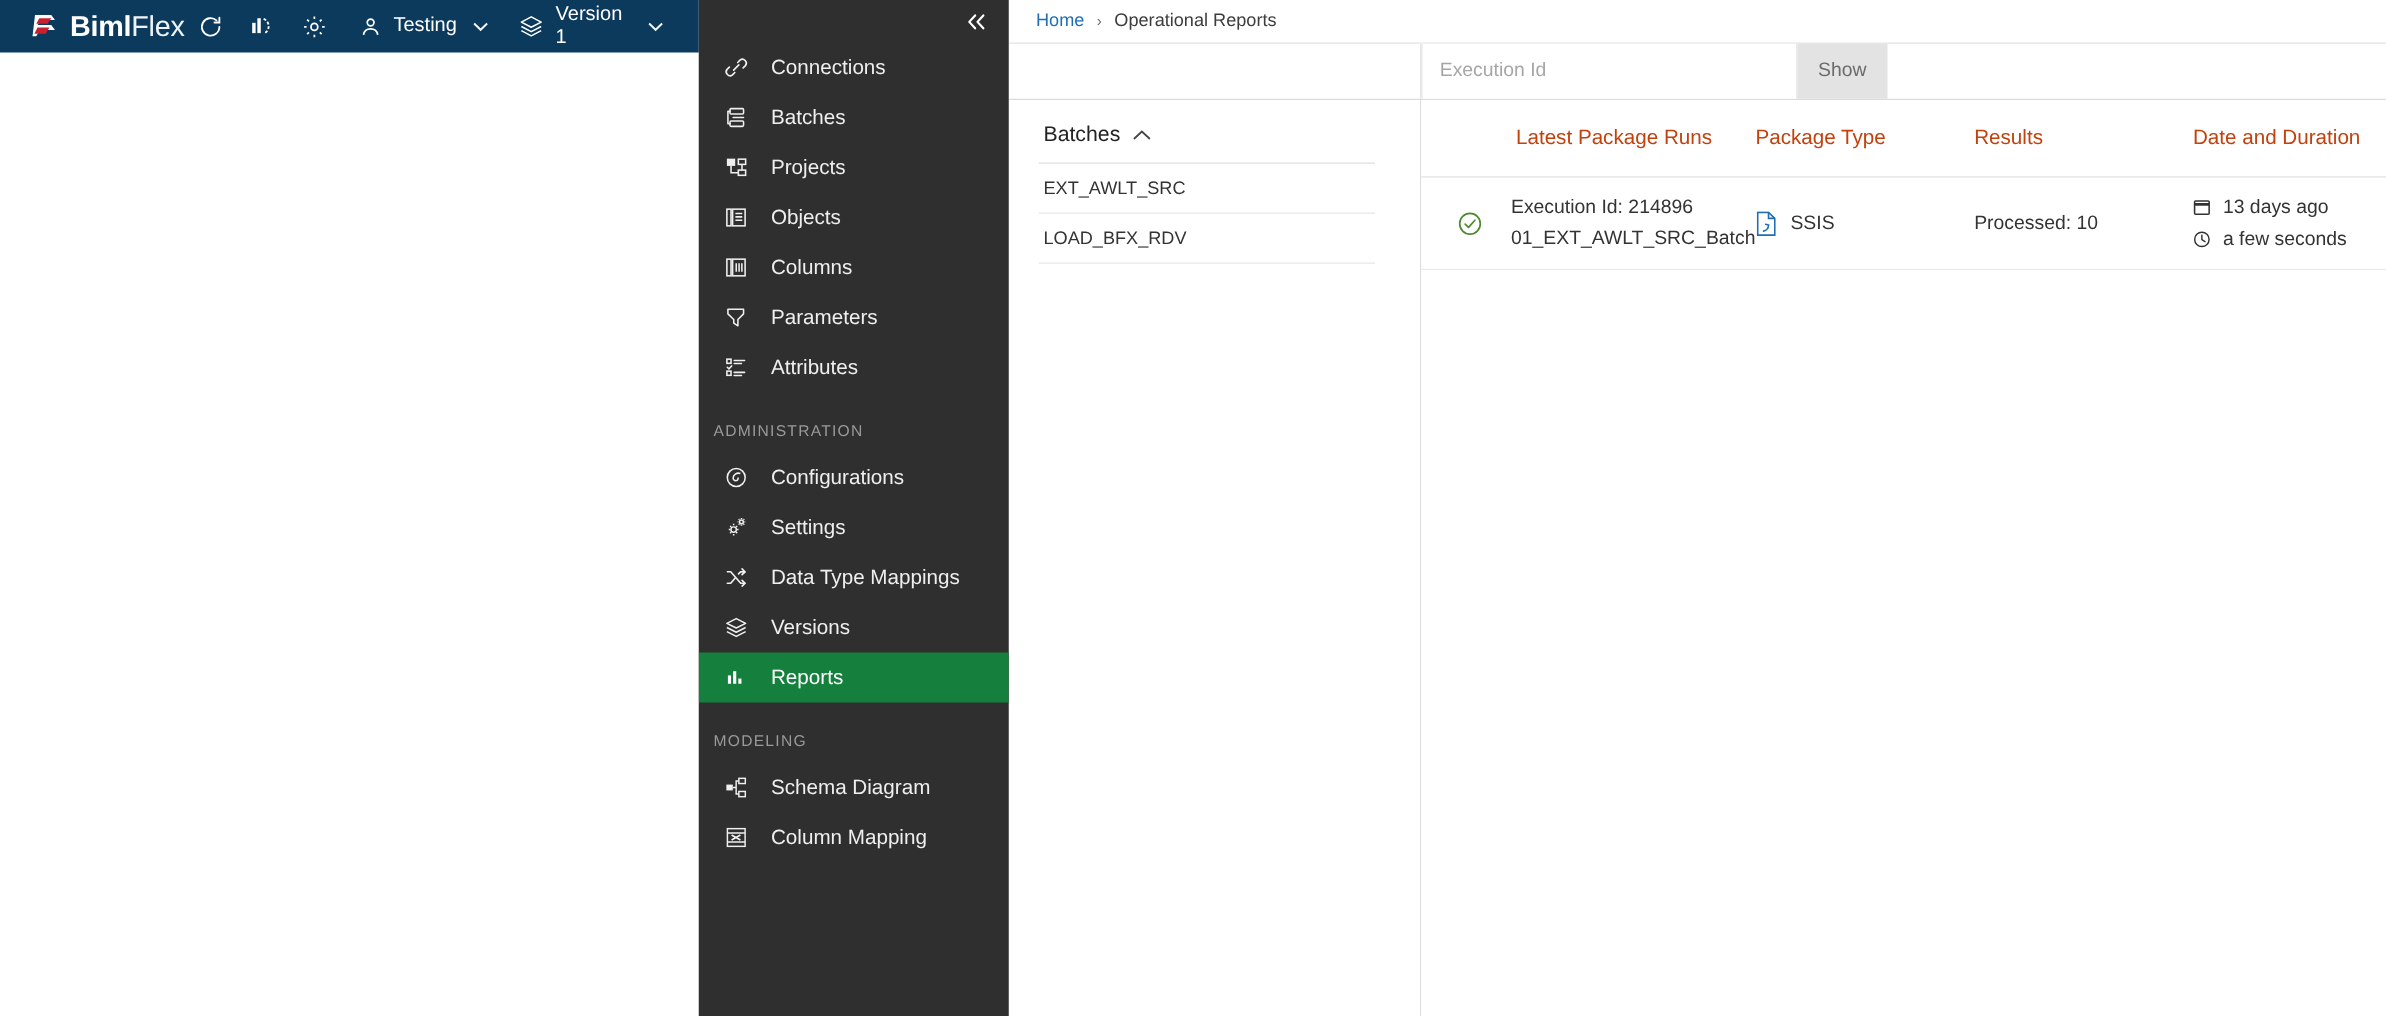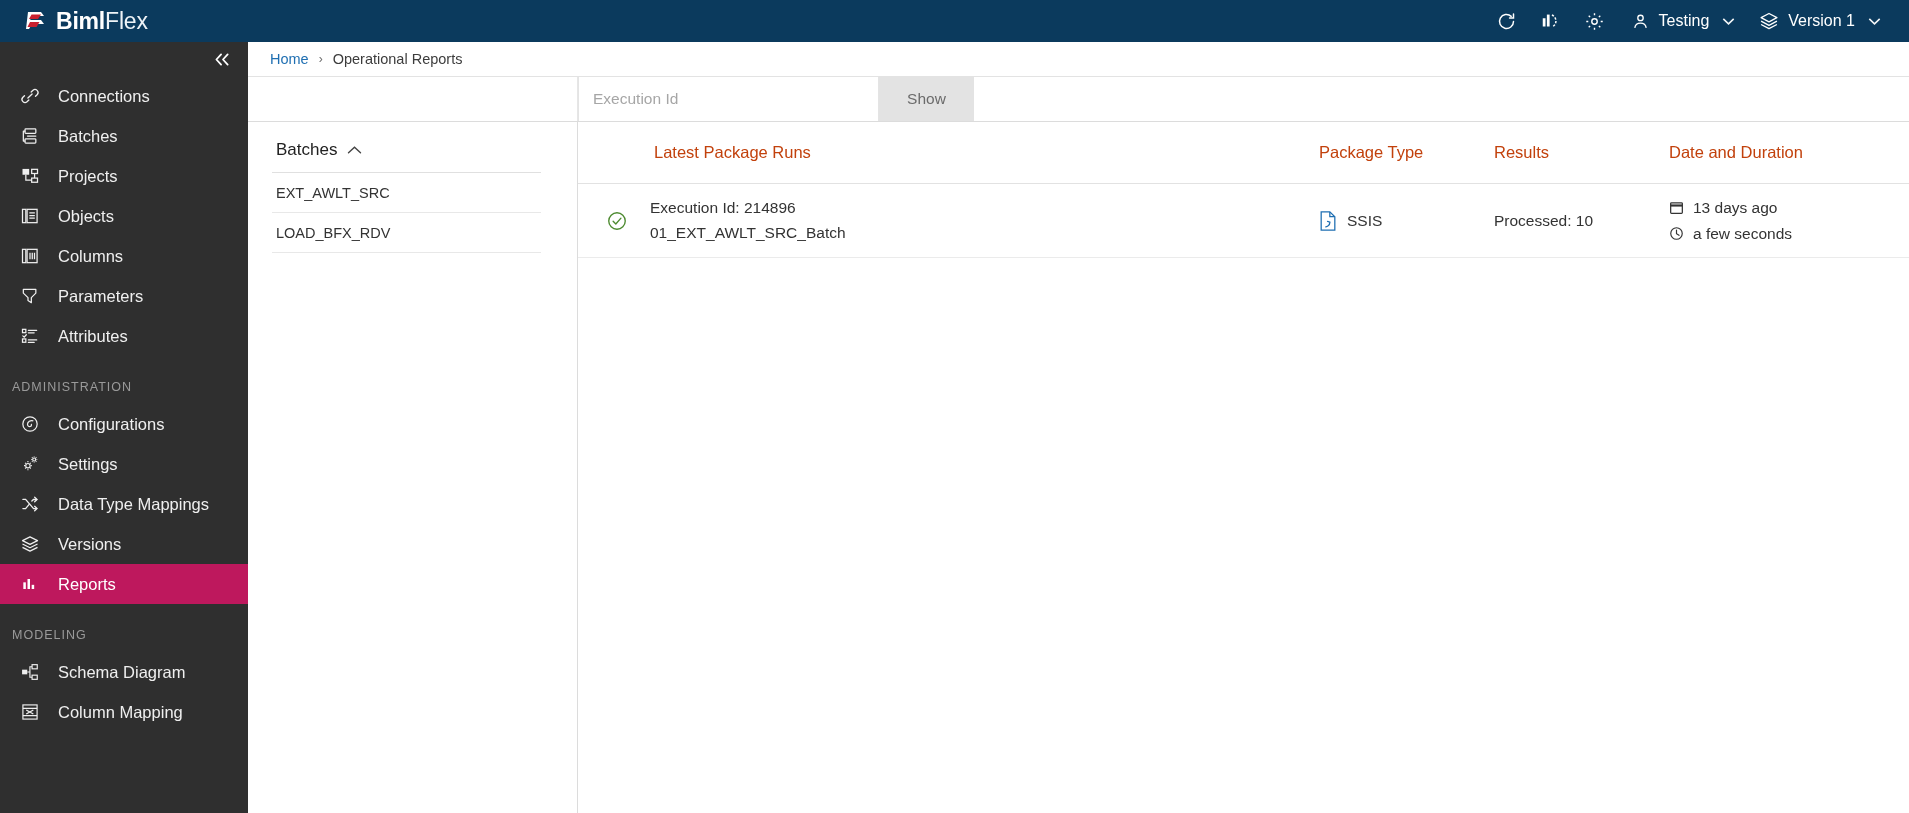--- a/index.html
+++ b/index.html
@@ -1,21 +1,21 @@
 <!DOCTYPE html>
 <html><head>
 <meta charset="utf-8">
 <style>
   * { box-sizing: border-box; margin: 0; padding: 0; }
   html, body {
     width: 1909px; height: 813px;
     font-family: "Liberation Sans", sans-serif;
     background: #ffffff; overflow: hidden;
   }
-  .app { position: relative; width: 1909px; height: 813px; display: flex; flex-direction: column; }
+  .app { position: relative; width: 1909px; height: 813px; display: flex; flex-direction: row; }
 
   
   .topbar {
     height: 42px; min-height: 42px; background: #0b3a5d;
     display: flex; align-items: center; padding: 0 18px 0 22px;
     color: #ffffff;
   }
   .logo { display: flex; align-items: center; gap: 8px; }
   .logo-mark { width: 26px; height: 26px; position: relative; }
   .logo-text { font-size: 23px; letter-spacing: -0.2px; line-height: 1; }
@@ -42,21 +42,21 @@
   }
   .collapse-btn {
     height: 34px; display: flex; align-items: center; justify-content: flex-end;
     padding-right: 16px; color: #ffffff; font-size: 17px; cursor: pointer;
   }
   .nav-item {
     height: 40px; display: flex; align-items: center; gap: 16px;
     padding: 0 0 0 18px; font-size: 16.5px; color: #efefef; cursor: pointer;
   }
   .nav-item .ic { width: 24px; display: flex; align-items: center; justify-content: center; }
-  .nav-item.active { background: #be185d; color: #ffffff; }
+  .nav-item.active { background: #15803d; color: #ffffff; }
   .nav-section {
     font-size: 12.5px; letter-spacing: 1px; color: #9a9a9a;
     padding: 24px 0 10px 12px; text-transform: uppercase;
   }
 
   
   .content { flex: 1; display: flex; flex-direction: column; min-width: 0; background: #ffffff; }
 
   .crumbbar {
     height: 34px; min-height: 34px; display: flex; align-items: center;
@@ -70,21 +70,21 @@
     border-top: 1px solid #e3e3e3; border-bottom: 1px solid #dcdcdc; background: #fff;
   }
   .toolbar-left { width: 330px; border-right: 1px solid #e6e6e6; }
   .exec-input {
     width: 301px; border: 1px solid #e4e4e4; border-top: none; border-bottom: none;
     padding: 0 14px; font-size: 15.5px; color: #7f1d1d; outline: none;
     font-family: "Liberation Sans", sans-serif; background: #fff;
   }
   .exec-input::placeholder { color: #a6a6a6; }
   .show-btn {
-    width: 95px; background: #e3e3e3; border: none; color: #6b6b6b;
+    width: 72px; background: #e3e3e3; border: none; color: #6b6b6b;
     font-size: 15.5px; cursor: pointer; font-family: "Liberation Sans", sans-serif;
   }
 
   .panes { flex: 1; display: flex; min-height: 0; }
 
   
   .left-pane {
     width: 330px; min-width: 330px; border-right: 1px solid #dcdcdc;
     padding: 18px 36px 0 24px; background: #fff;
   }

